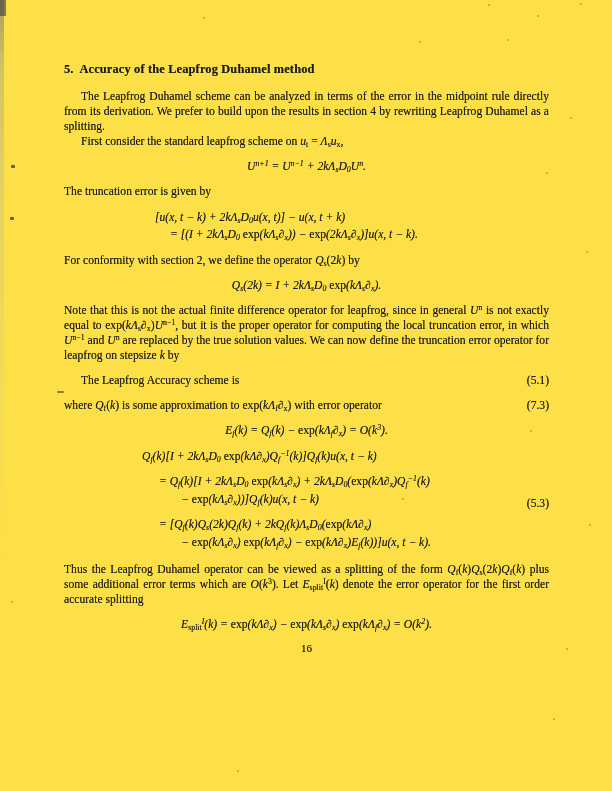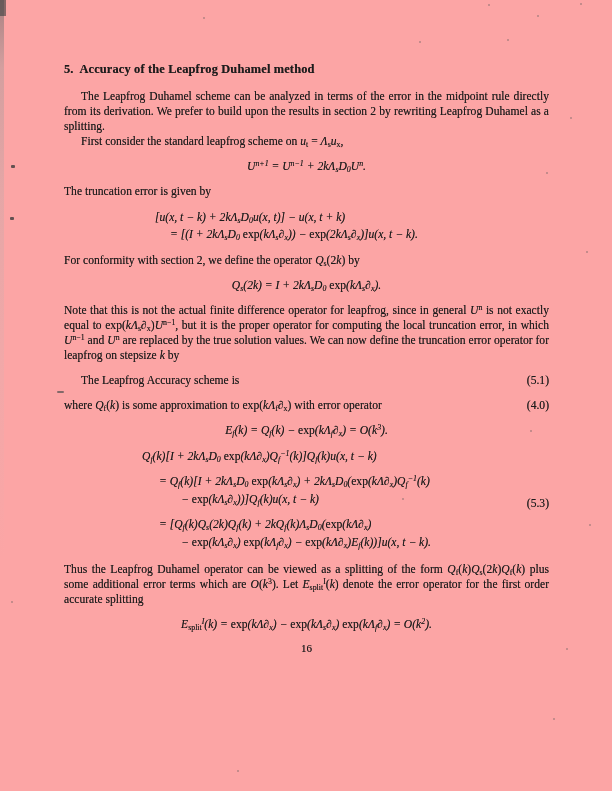--- a/index.html
+++ b/index.html
@@ -6,21 +6,21 @@
   body {
     width: 612px; height: 791px;
     background: #fbfbf9;
     font-family: "Liberation Serif", "DejaVu Serif", serif;
     color: #1c1c1c;
     position: relative;
     overflow: hidden;
   }
   .page {
     position: absolute; inset: 0;
-    background: #fca5a5;
+    background: #fde047;
   }
   .content {
     position: relative;
     padding: 62px 63px 0 64px;
     text-shadow: 0 0 0.35px rgba(20,20,20,0.6);
   }
   .heading {
     font-size: 12.4px;
     font-weight: bold;
     margin: 0 0 12px 0;
@@ -95,21 +95,21 @@
 </style>
 </head>
 <body>
 
 <div class="page">
 
   <div class="content">
 
     <h2 class="heading">5.  Accuracy of the Leapfrog Duhamel method</h2>
 
-    <p class="para indent">The Leapfrog Duhamel scheme can be analyzed in terms of the error in the midpoint rule directly from its derivation. We prefer to build upon the results in section 2 by rewriting Leapfrog Duhamel as a splitting.</p>
+    <p class="para indent">The Leapfrog Duhamel scheme can be analyzed in terms of the error in the midpoint rule directly from its derivation. We prefer to build upon the results in section 4 by rewriting Leapfrog Duhamel as a splitting.</p>
 
     <p class="para indent">First consider the standard leapfrog scheme on <i>u</i><sub>t</sub> = <i>Λ</i><sub>s</sub><i>u</i><sub>x</sub>,</p>
 
     <div class="eq centered">U<sup>n+1</sup> = U<sup>n−1</sup> + 2kΛ<sub>s</sub>D<sub>0</sub>U<sup>n</sup>.</div>
 
     <p class="para">The truncation error is given by</p>
 
     <div class="eq">
       <div class="eq-line ind-a">[u(x, t − k) + 2kΛ<sub>s</sub>D<sub>0</sub>u(x, t)] − u(x, t + k)</div>
       <div class="eq-line ind-b">= [(I + 2kΛ<sub>s</sub>D<sub>0</sub> <span class="rm">exp</span>(kΛ<sub>s</sub>∂<sub>x</sub>)) − <span class="rm">exp</span>(2kΛ<sub>s</sub>∂<sub>x</sub>)]u(x, t − k).</div>
@@ -121,21 +121,21 @@
 
     <p class="para">Note that this is not the actual finite difference operator for leapfrog, since in general <i>U</i><sup>n</sup> is not exactly equal to <span class="rm">exp</span>(<i>kΛ</i><sub>s</sub><i>∂</i><sub>x</sub>)<i>U</i><sup>n−1</sup>, but it is the proper operator for computing the local truncation error, in which <i>U</i><sup>n−1</sup> and <i>U</i><sup>n</sup> are replaced by the true solution values. We can now define the truncation error operator for leapfrog on stepsize <i>k</i> by</p>
 
     <div class="eq centered">
       <span class="eq-num" style="top:0;">(5.1)</span>
     </div>
 
     <p class="para indent">The Leapfrog Accuracy scheme is</p>
 
     <div class="eq centered">
-      <span class="eq-num" style="top:0;">(4.0)</span>
+      <span class="eq-num" style="top:0;">(7.3)</span>
     </div>
 
     <p class="para">where <i>Q</i><sub>f</sub>(<i>k</i>) is some approximation to <span class="rm">exp</span>(<i>kΛ</i><sub>f</sub><i>∂</i><sub>x</sub>) with error operator</p>
 
     <div class="eq centered">E<sub>f</sub>(k) = Q<sub>f</sub>(k) − <span class="rm">exp</span>(kΛ<sub>f</sub>∂<sub>x</sub>) = O(k<sup>3</sup>).</div>
 
 
     <div class="eq eq53">
       <div class="eq-line ind-c">Q<sub>f</sub>(k)[I + 2kΛ<sub>s</sub>D<sub>0</sub> <span class="rm">exp</span>(kΛ∂<sub>x</sub>)Q<sub>f</sub><sup>−1</sup>(k)]Q<sub>f</sub>(k)u(x, t − k)</div>
       <div class="eq-line ind-d gap">= Q<sub>f</sub>(k)[I + 2kΛ<sub>s</sub>D<sub>0</sub> <span class="rm">exp</span>(kΛ<sub>s</sub>∂<sub>x</sub>) + 2kΛ<sub>s</sub>D<sub>0</sub>(<span class="rm">exp</span>(kΛ∂<sub>x</sub>)Q<sub>f</sub><sup>−1</sup>(k)</div>

